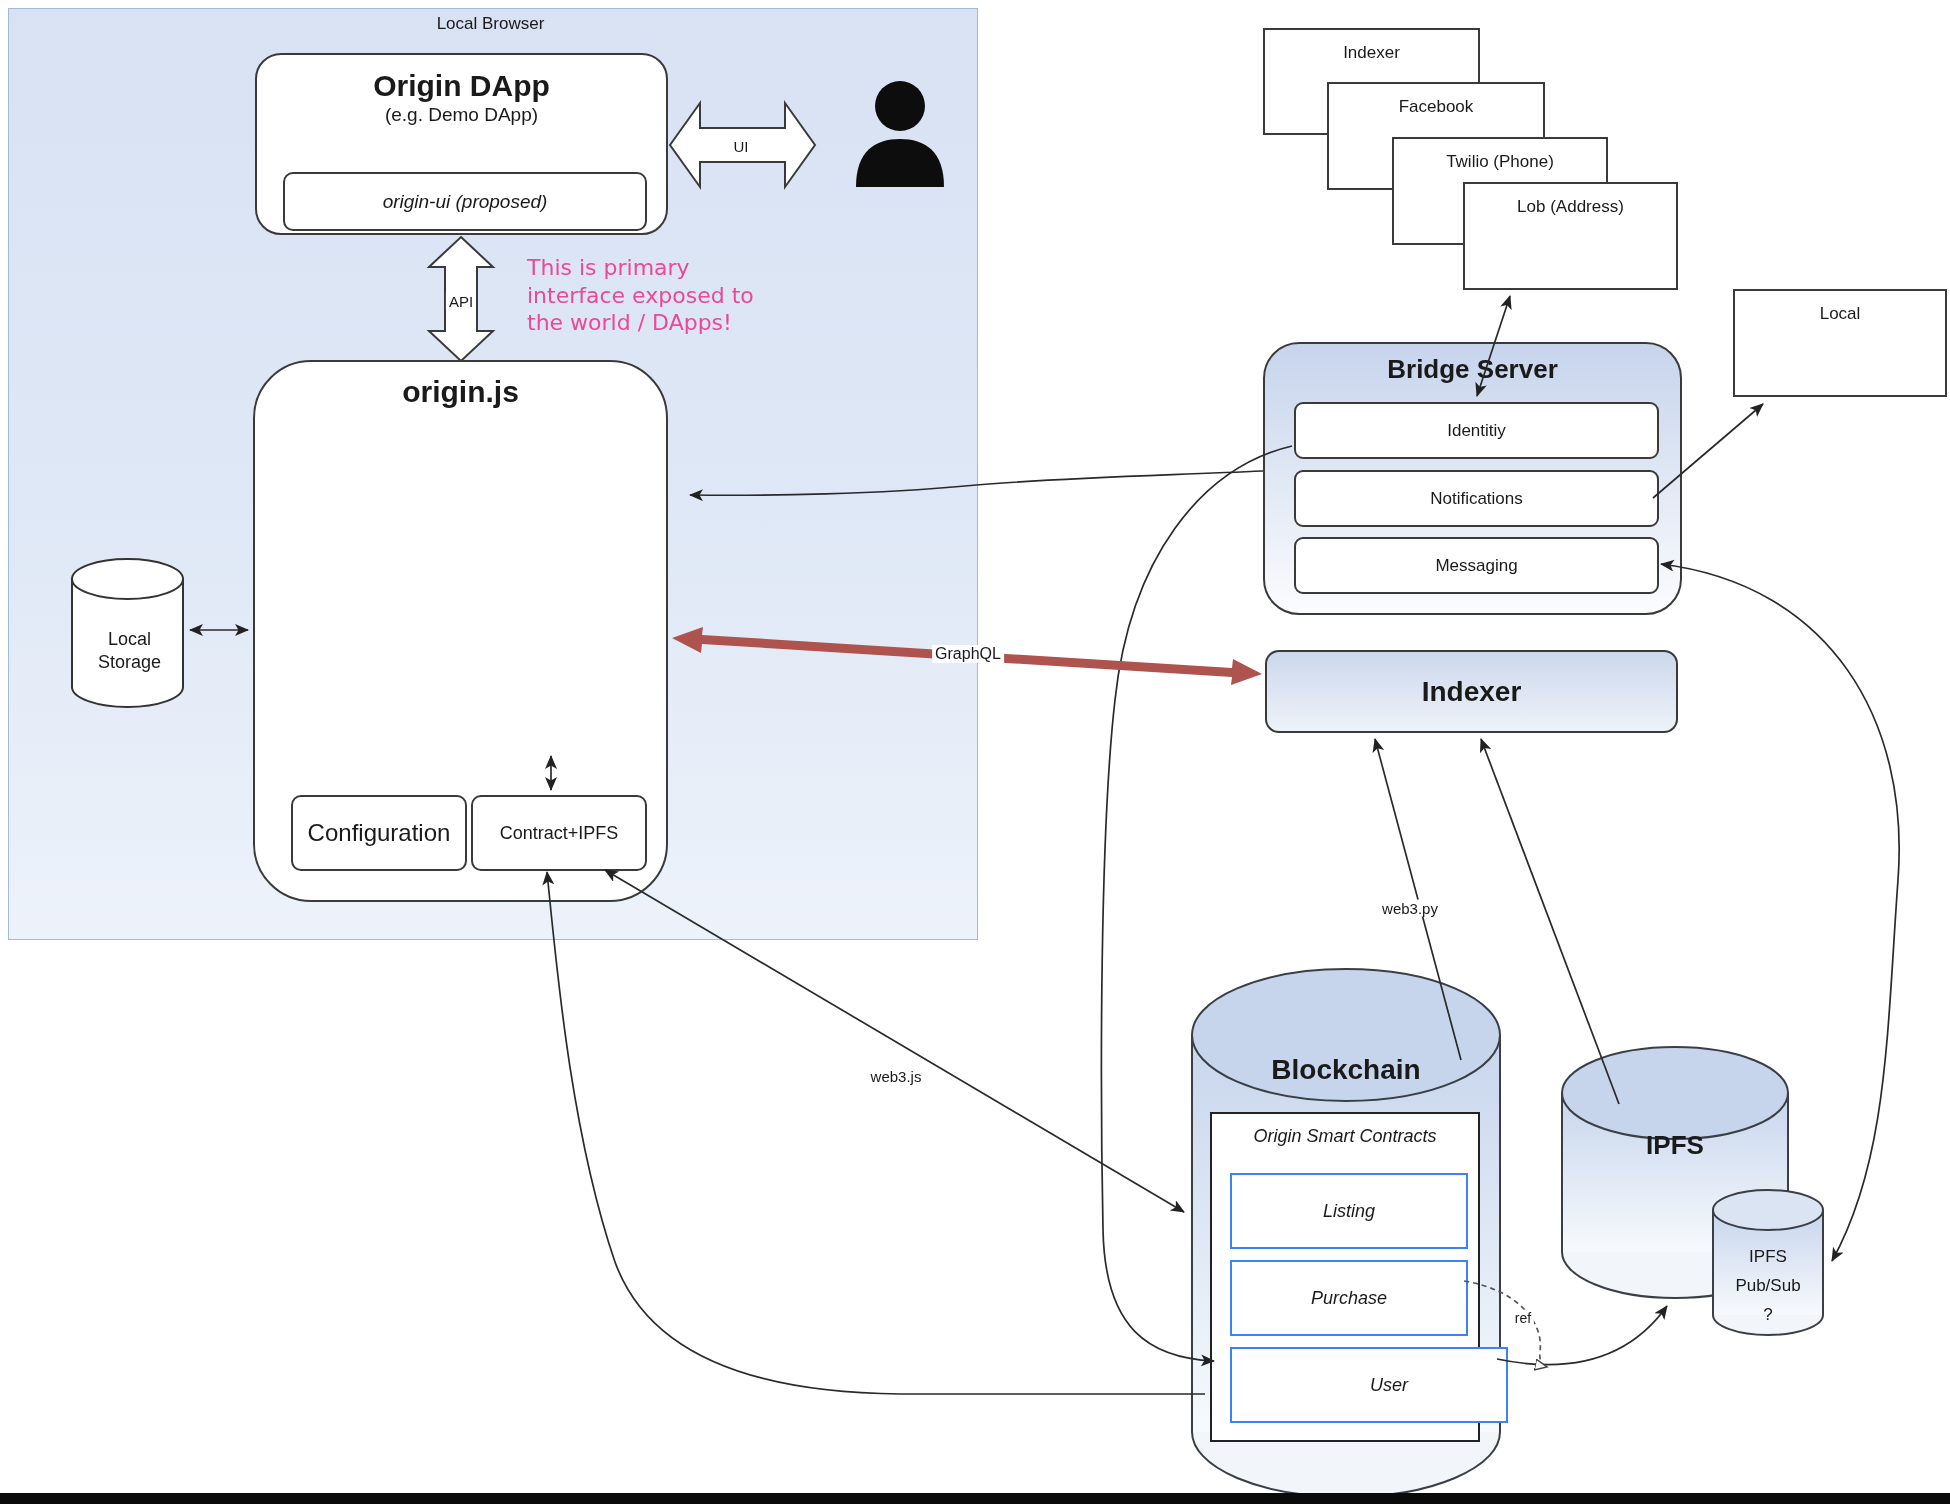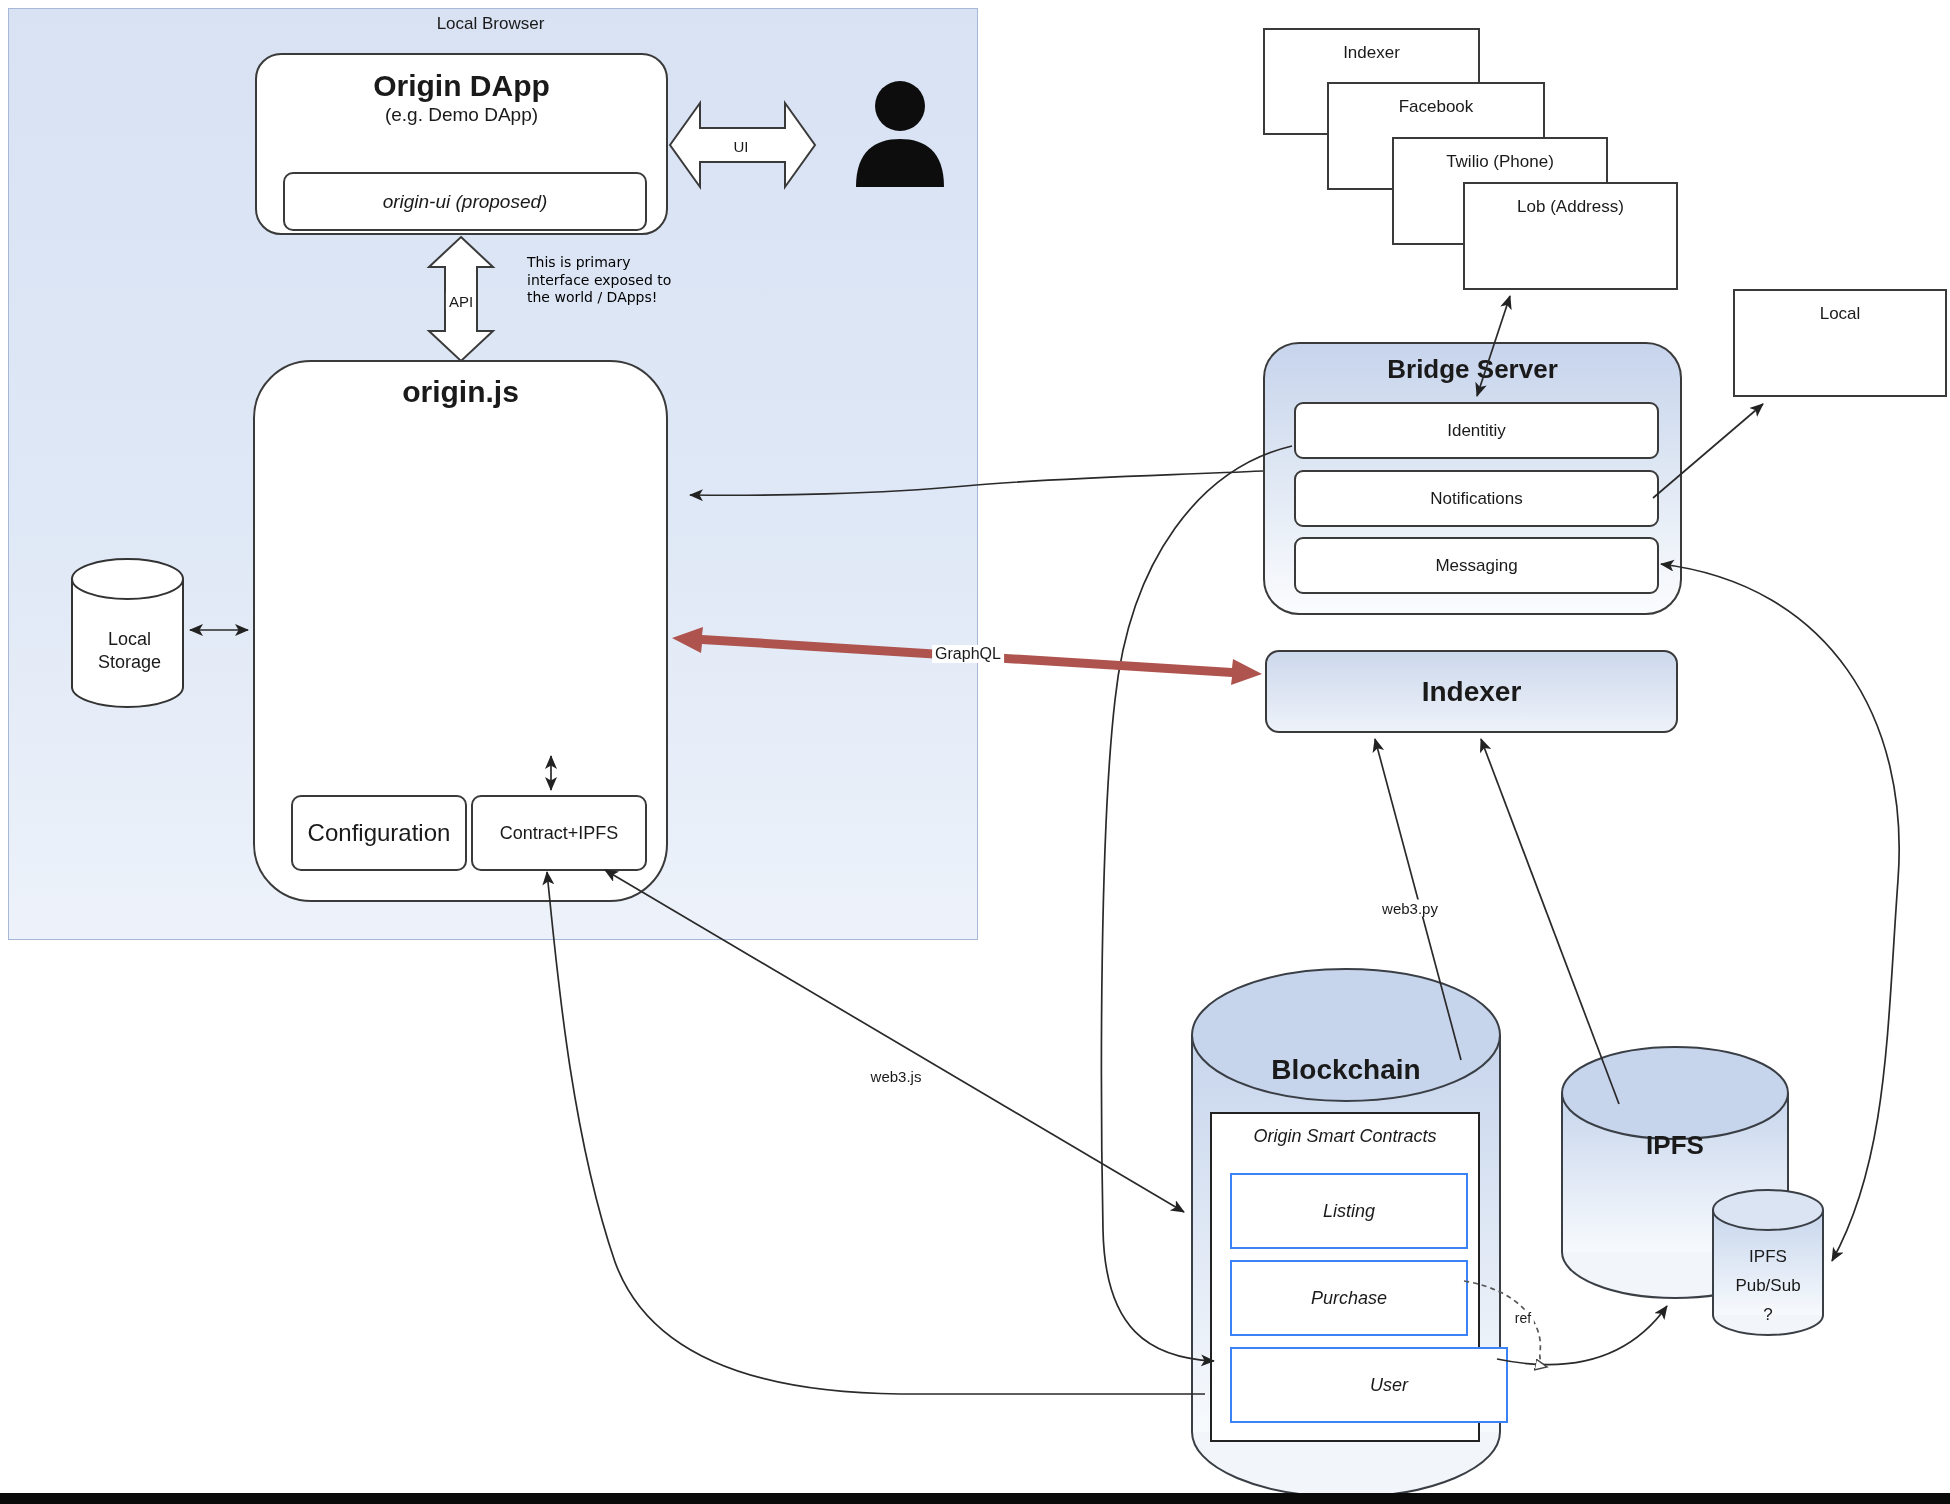--- a/index.html
+++ b/index.html
@@ -45,22 +45,22 @@
   #contracts{left:1210px;top:1112px;width:270px;height:330px;border-width:2.5px;border-color:#222;font-style:italic;}
   #contracts-title{margin-top:12px;font-size:18px;text-align:center;}
   .contract-item{position:absolute;left:18px;width:234px;height:72px;background:#fff;border:2px solid #3b82f6;font-size:18px;}
   #contract-item-0{top:59px;} #contract-item-1{top:146px;} #contract-item-2{top:233px;padding-left:40px;}
   
   #blockchain-title{left:1192px;top:1054px;width:308px;text-align:center;font-size:28px;font-weight:bold;z-index:3;}
   #ipfs-title{left:1562px;top:1130px;width:226px;text-align:center;font-size:26px;font-weight:bold;z-index:3;}
   #pubsub-title{left:1713px;top:1242px;width:110px;text-align:center;font-size:17px;line-height:1.72;z-index:3;}
   #localstorage-title{left:72px;top:628px;width:115px;text-align:center;font-size:18px;line-height:1.3;z-index:3;}
   
-  #note{left:527px;top:254px;width:230px;font-size:14px;line-height:1.25;z-index:5;
-        font-family:"DejaVu Sans",cursive;color:#000000;}
+  #note{left:527px;top:254px;width:230px;font-size:22px;line-height:1.25;z-index:5;
+        font-family:"DejaVu Sans",cursive;color:#ec4899;}
   .lbl{position:absolute;transform:translate(-50%,-50%);background:#fff;padding:0 3px;white-space:nowrap;z-index:5;}
   #lbl-graphql{left:968px;top:654px;font-size:16px;}
   #lbl-web3py{left:1410px;top:908px;font-size:15px;}
   #lbl-web3js{left:896px;top:1076px;font-size:15px;}
   #lbl-api{left:461px;top:301px;font-size:15px;}
   #lbl-ui{left:741px;top:146px;font-size:15px;background:transparent;}
   #lbl-ref{left:1523px;top:1318px;font-size:14px;}
   #bottom-bar{left:0;top:1493px;width:1950px;height:11px;background:#0a0a0a;z-index:6;}
   #shapes{z-index:2;} #connectors{z-index:4;}
 </style>

